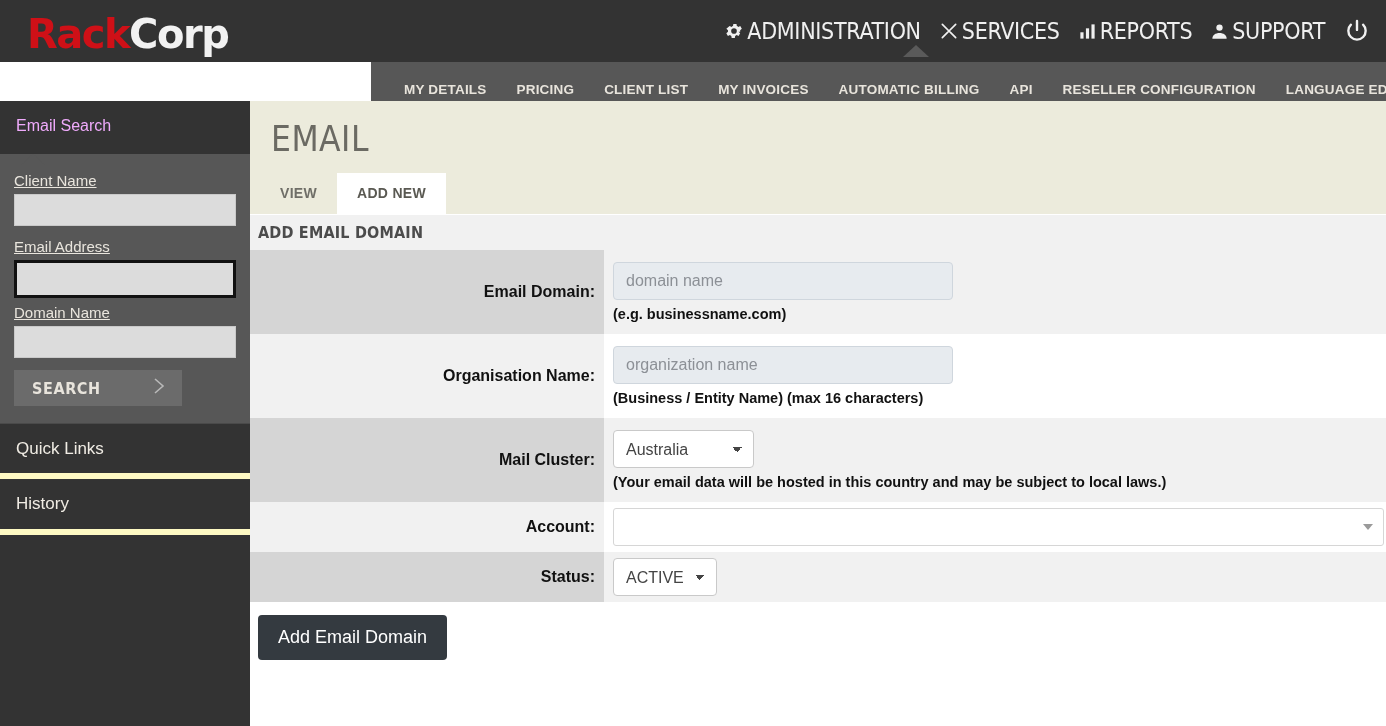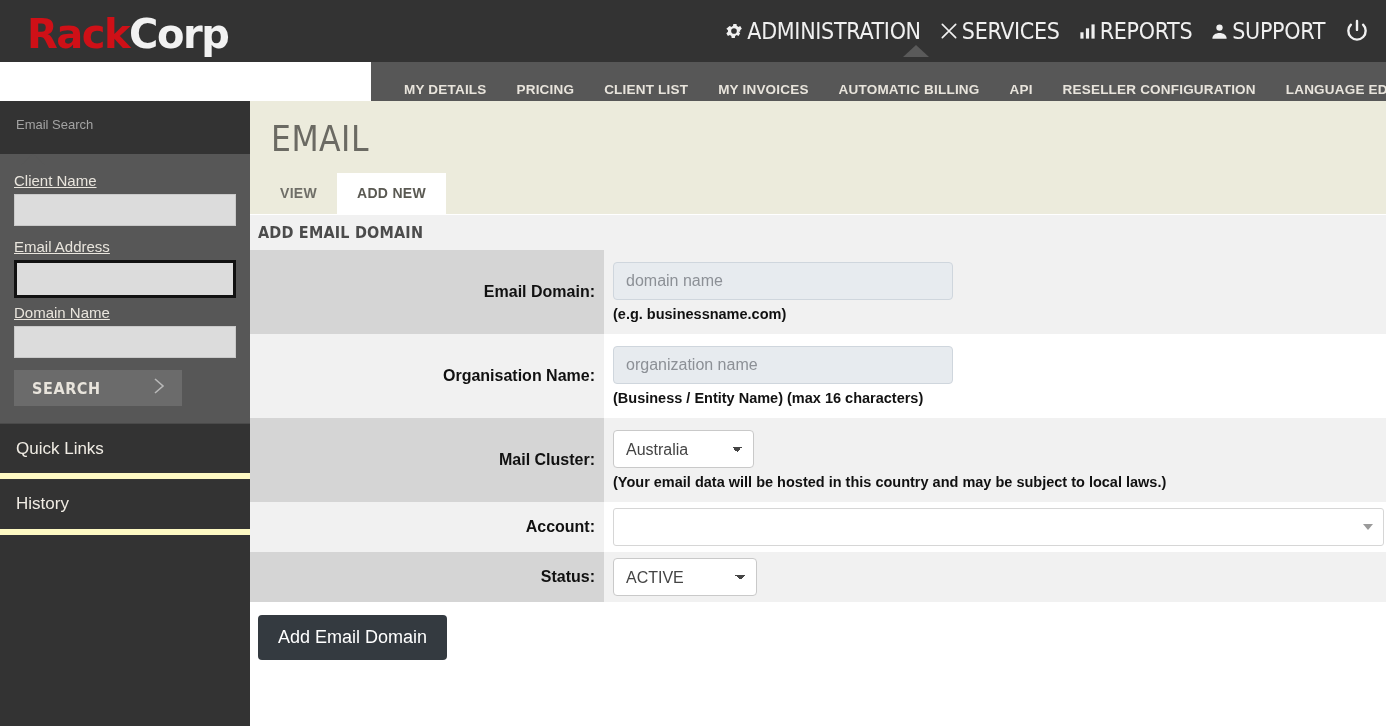--- a/index.html
+++ b/index.html
@@ -80,21 +80,21 @@
     position: absolute; top: 101px; left: 0; width: 250px; height: 625px;
     background: #333333;
   }
   .sb-title-block {
     position: relative;
     height: 53px;
     background: #333333;
   }
   .sb-title {
     position: absolute; left: 16px; top: 16px;
-    color: #a3a3a3; font-size: 13px;
+    color: #f0abfc; font-size: 16px;
   }
   .sb-arrow {
     position: absolute; left: 21px; top: 53px;
     width: 0; height: 0;
     border-left: 12px solid transparent;
     border-right: 12px solid transparent;
     border-bottom: 11px solid #575757;
     z-index: 4;
   }
   .sb-search {
@@ -244,21 +244,21 @@
       linear-gradient(135deg, #444 50%, transparent 50%);
     background-position:
       calc(100% - 16px) 16px,
       calc(100% - 11px) 16px;
     background-size: 5px 5px, 5px 5px;
     background-repeat: no-repeat;
     outline: none;
     cursor: pointer;
   }
   .sel-cluster { width: 141px; }
-  .sel-status { width: 144px; }
+  .sel-status { width: 104px; }
   .sel-account {
     width: 100%;
     margin-right: 0;
     height: 38px;
     background: #ffffff;
     border: 1px solid #d6d6d6;
     border-radius: 3px;
     padding: 0 28px 0 10px;
     font-size: 15px; color: #333;
     font-family: "Liberation Sans", sans-serif;

